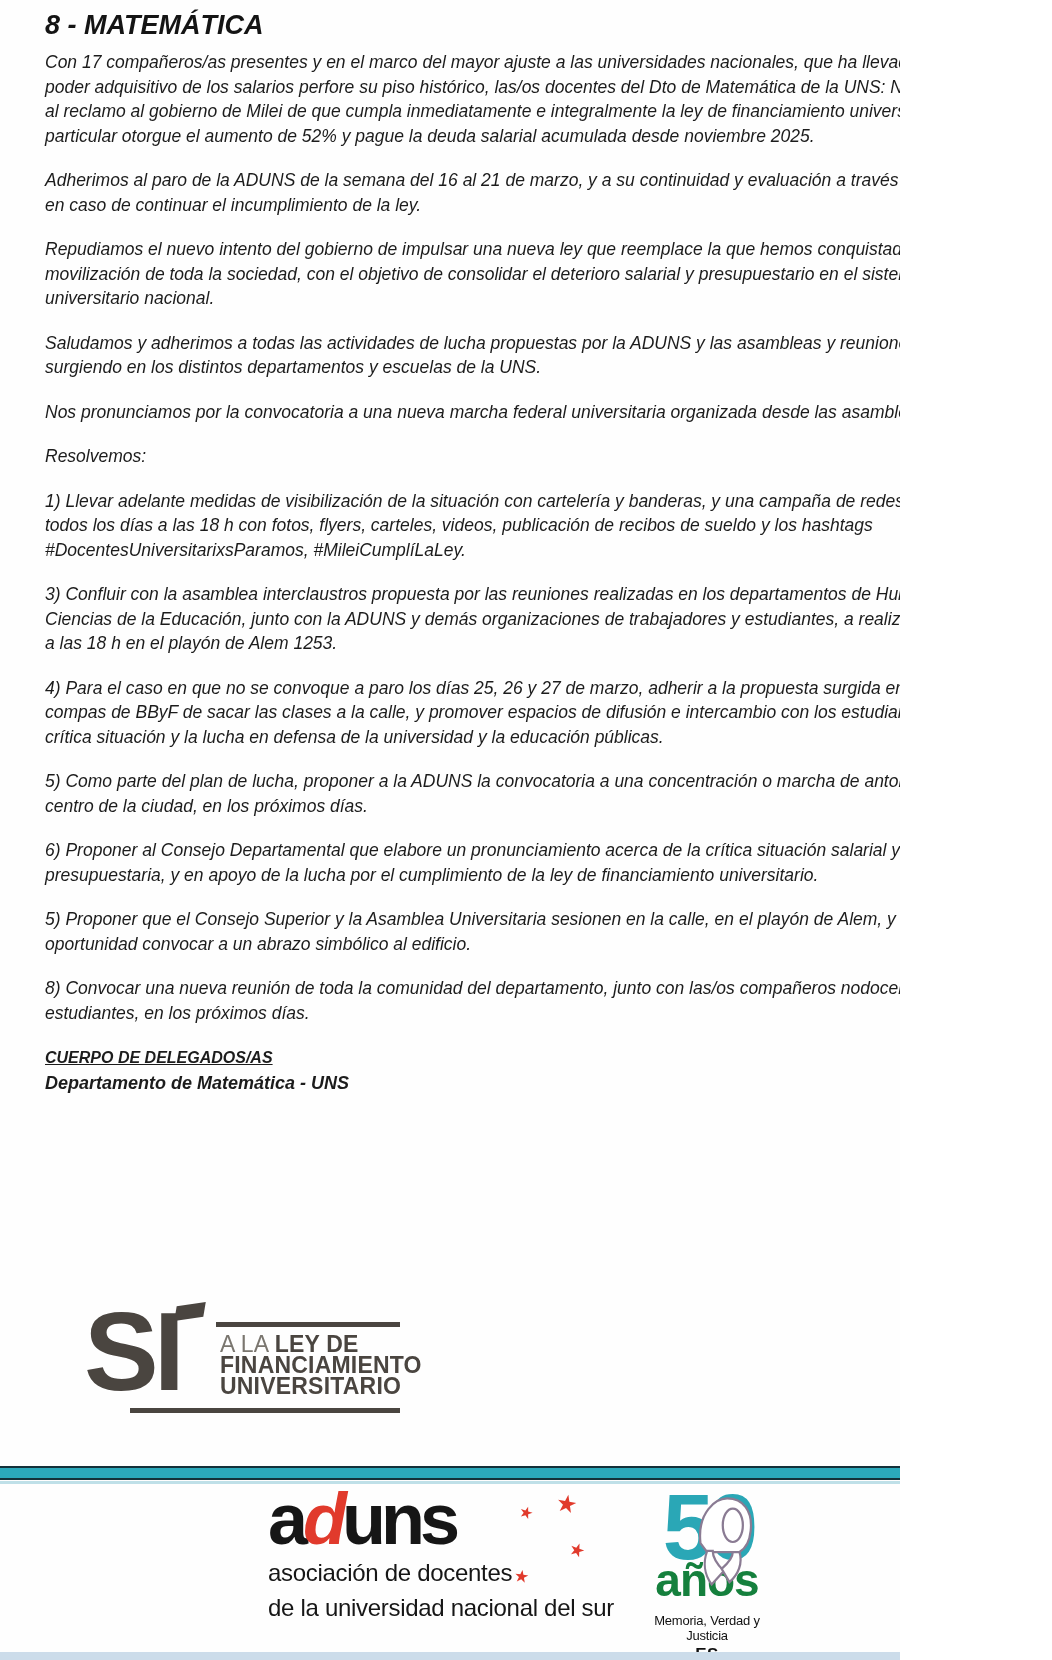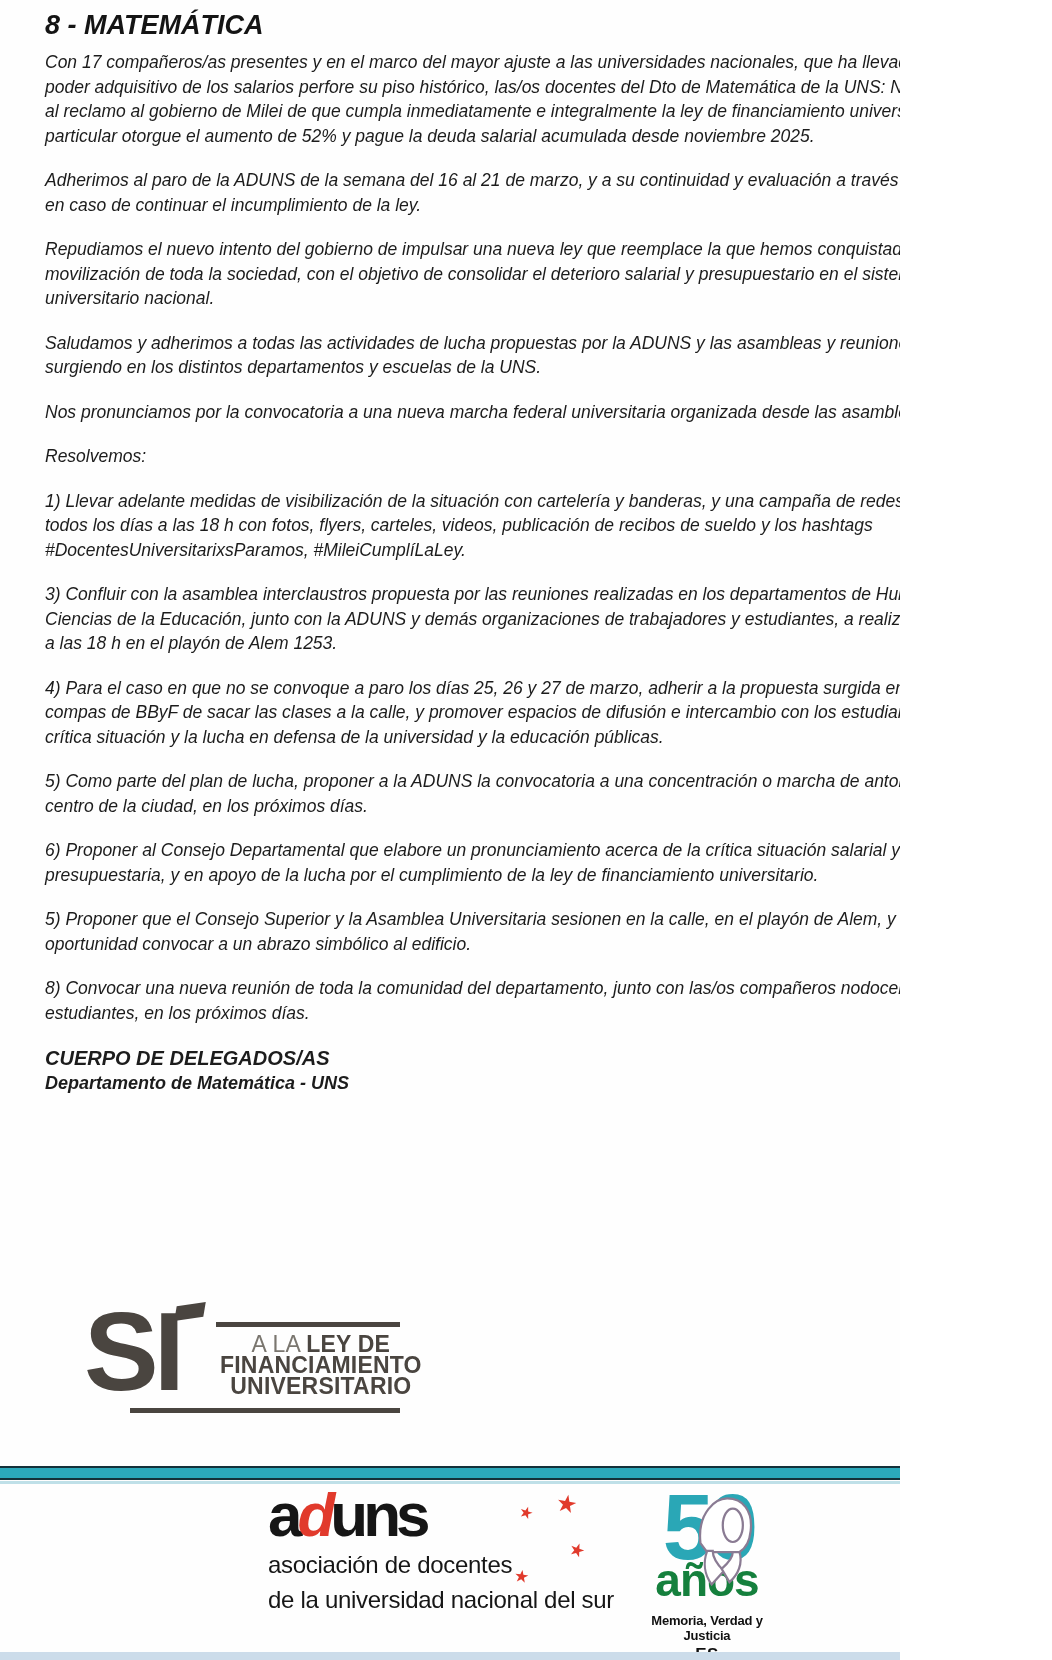--- a/index.html
+++ b/index.html
@@ -4,60 +4,60 @@
 <style>
   html,body{margin:0;padding:0;background:#ffffff;}
   .page{position:relative;width:900px;height:1660px;background:#fefefe;overflow:hidden;
         font-family:"Liberation Sans",sans-serif;}
   .doc{position:absolute;left:45px;top:10px;width:968px;color:#1c1c1c;
        font-style:italic;font-size:17.5px;line-height:24.5px;}
   .doc h1{font-size:27px;line-height:30px;margin:0 0 10px 0;font-weight:700;color:#141414;}
   .doc p{margin:0 0 20px 0;}
   .doc p.item{margin:0 0 20px 0;}
   .sig{font-weight:700;margin-top:8px;}
-  .sig .l1{font-size:20px;line-height:26px;}
+  .sig .l1{font-size:16px;line-height:26px;text-decoration:underline;}
   .sig .l2{font-size:18px;line-height:24px;}
 
   
   .si-logo{position:absolute;left:84px;top:1304px;width:316px;height:112px;}
   .si-big{position:absolute;left:0;top:2px;font-size:112px;font-weight:800;letter-spacing:-5px;
           line-height:0.82;color:#4a4540;font-style:normal;}
   .si-accent{position:absolute;left:92px;top:0px;width:28px;height:15px;background:#4a4540;
              transform:skewX(-18deg) rotate(-9deg);}
   .si-rule-top{position:absolute;left:132px;top:18px;width:184px;height:5px;background:#4a4540;}
   .si-text{position:absolute;left:136px;top:30px;font-style:normal;color:#4a4540;
-           font-size:23px;line-height:21px;font-weight:800;letter-spacing:0.2px;white-space:nowrap;text-align:center;}
+           font-size:23px;line-height:21px;font-weight:800;letter-spacing:0.2px;white-space:nowrap;}
   .si-light{font-weight:400;color:#7a766f;}
   .si-rule-bottom{position:absolute;left:46px;top:104px;width:270px;height:5px;background:#4a4540;}
 
   
   .divider{position:absolute;left:0;top:1466px;width:1052px;height:10px;background:#2ba9bb;
            border-top:2px solid #143139;border-bottom:2px solid #143139;}
   .divider-soft{position:absolute;left:0;top:1481px;width:1052px;height:3px;background:#bfe0e8;}
   .bottom-strip{position:absolute;left:0;top:1652px;width:1052px;height:8px;background:#ccdcea;}
 
   
   .aduns{position:absolute;left:268px;top:1488px;font-style:normal;}
-  .aduns-word{font-size:62px;font-weight:700;letter-spacing:-5px;line-height:0.88;color:#161616;}
+  .aduns-word{font-size:72px;font-weight:700;letter-spacing:-5px;line-height:0.88;color:#161616;}
   .aduns-d{color:#e13a2c;font-style:italic;}
   .aduns-sub{font-size:24px;line-height:27px;color:#161616;letter-spacing:-0.3px;margin-top:8px;}
   .star{position:absolute;color:#e13a2c;font-style:normal;line-height:1;}
   .star1{left:519px;top:1505px;font-size:16px;transform:rotate(18deg);}
   .star2{left:556px;top:1492px;font-size:24px;transform:rotate(10deg);}
   .star3{left:569px;top:1541px;font-size:18px;transform:rotate(20deg);}
   .star4{left:514px;top:1568px;font-size:17px;transform:rotate(8deg);}
 
   
   .fifty{position:absolute;left:642px;top:1492px;width:130px;text-align:center;font-style:normal;}
   .fifty-digits{position:relative;height:74px;font-size:92px;font-weight:800;letter-spacing:-7px;
                 line-height:0.78;color:#2aa7b6;}
   .scarf{position:absolute;left:46px;top:2px;z-index:2;}
   .fifty-anos{position:relative;z-index:1;margin-top:-6px;font-size:46px;font-weight:800;
               letter-spacing:-1px;line-height:0.9;color:#15803d;}
-  .fifty-memoria{margin-top:12px;font-size:13px;font-weight:700;color:#101010;letter-spacing:-0.2px;}
+  .fifty-memoria{margin-top:12px;font-size:13px;font-weight:400;color:#101010;letter-spacing:-0.2px;}
   .fifty-demo{margin-top:2px;font-size:17px;font-weight:600;color:#101010;letter-spacing:0.3px;}
 </style>
 </head>
 <body>
 
 <div class="page">
 
   <div class="doc">
     <h1>8 - MATEMÁTICA</h1>
     <p>Con 17 compañeros/as presentes y en el marco del mayor ajuste a las universidades nacionales, que ha llevado a que el poder adquisitivo de los salarios perfore su piso histórico, las/os docentes del Dto de Matemática de la UNS: Nos sumamos al reclamo al gobierno de Milei de que cumpla inmediatamente e integralmente la ley de financiamiento universitario, y en particular otorgue el aumento de 52% y pague la deuda salarial acumulada desde noviembre 2025.</p>

